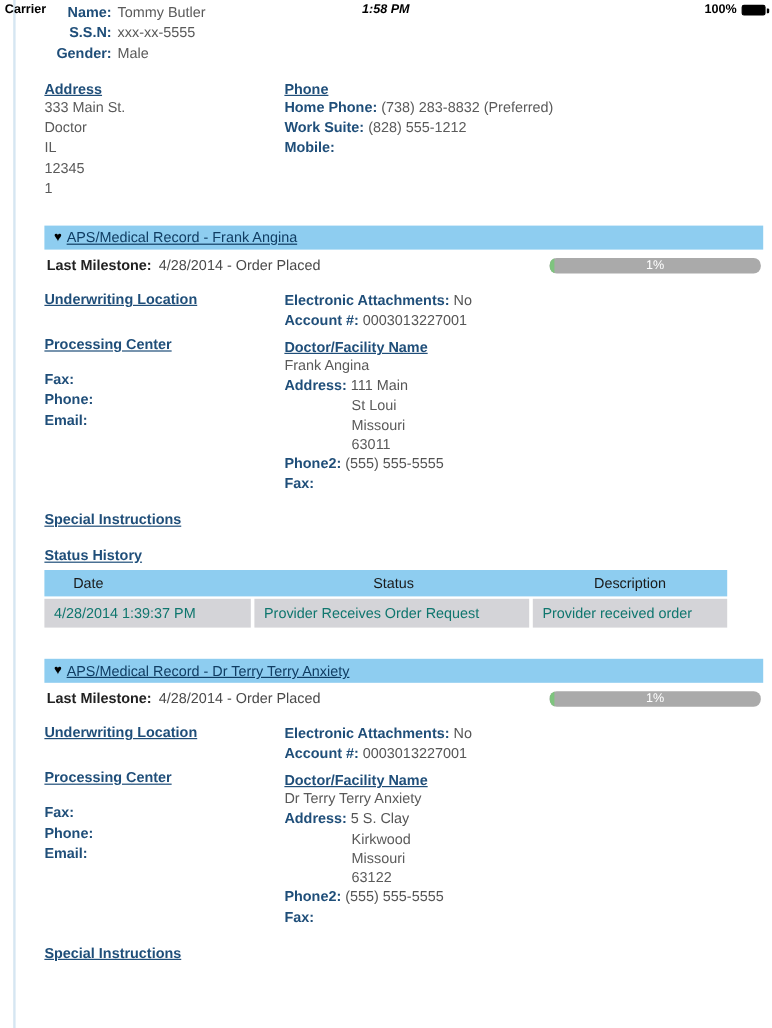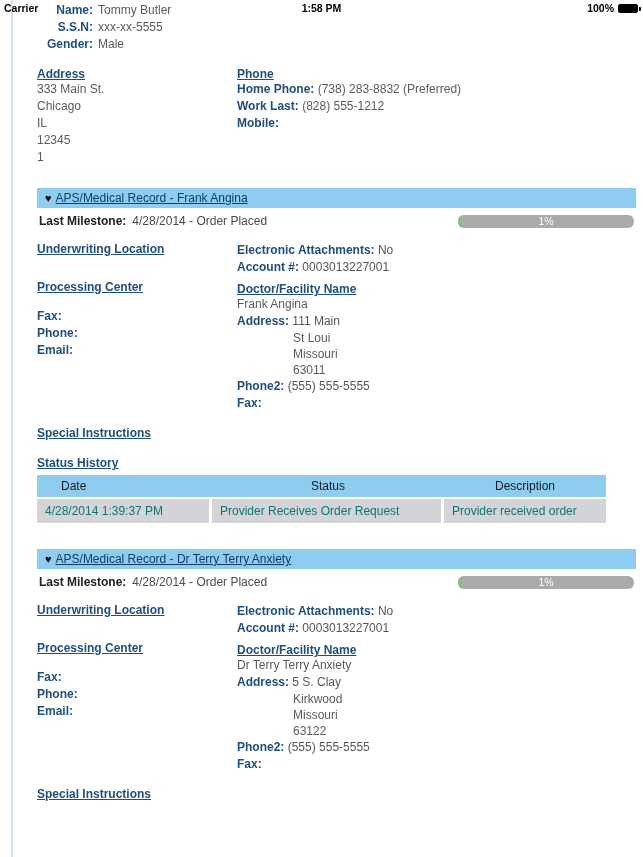--- a/index.html
+++ b/index.html
@@ -24,21 +24,21 @@
     width: 643px;
     height: 17px;
     z-index: 50;
     pointer-events: none;
     font-size: 10.5px;
     font-weight: bold;
     color: #000000;
     font-family: "Liberation Sans", sans-serif;
   }
   .sb-carrier { position: absolute; left: 4px;  top: 2px; }
-  .sb-time    { position: absolute; left: 0; top: 2px; width: 643px; text-align: center; }
+  .sb-time    { position: absolute; left: 0; top: 2px; width: 643px; text-align: center; font-style: italic; }
   .sb-batt-pct{ position: absolute; right: 29px; top: 2px; }
   .sb-batt {
     position: absolute; right: 5px; top: 4px;
     width: 20px; height: 9px;
     border: 1px solid #000; border-radius: 2px;
     background: #000;
     box-sizing: border-box;
   }
   .sb-batt::after {
     content: "";
@@ -242,35 +242,35 @@
       </div>
     </div>
 
     <div class="gap-14"></div>
 
     <div class="cols">
       <div class="col-left">
         <span class="link-head">Address</span>
         <div class="addr-block">
           <div class="addr-line">333 Main St.</div>
-          <div class="addr-line">Chicago</div>
+          <div class="addr-line">Doctor</div>
           <div class="addr-line">IL</div>
           <div class="addr-line">12345</div>
           <div class="addr-line">1</div>
         </div>
       </div>
       <div class="col-right">
         <span class="link-head">Phone</span>
         <div class="addr-block">
           <div class="phone-row">
             <b>Home Phone:</b>
             <span>(738) 283-8832 (Preferred)</span>
           </div>
           <div class="phone-row">
-            <b>Work Last:</b>
+            <b>Work Suite:</b>
             <span>(828) 555-1212</span>
           </div>
           <div class="phone-row">
             <b>Mobile:</b>
             <span></span>
           </div>
         </div>
       </div>
     </div>
 

